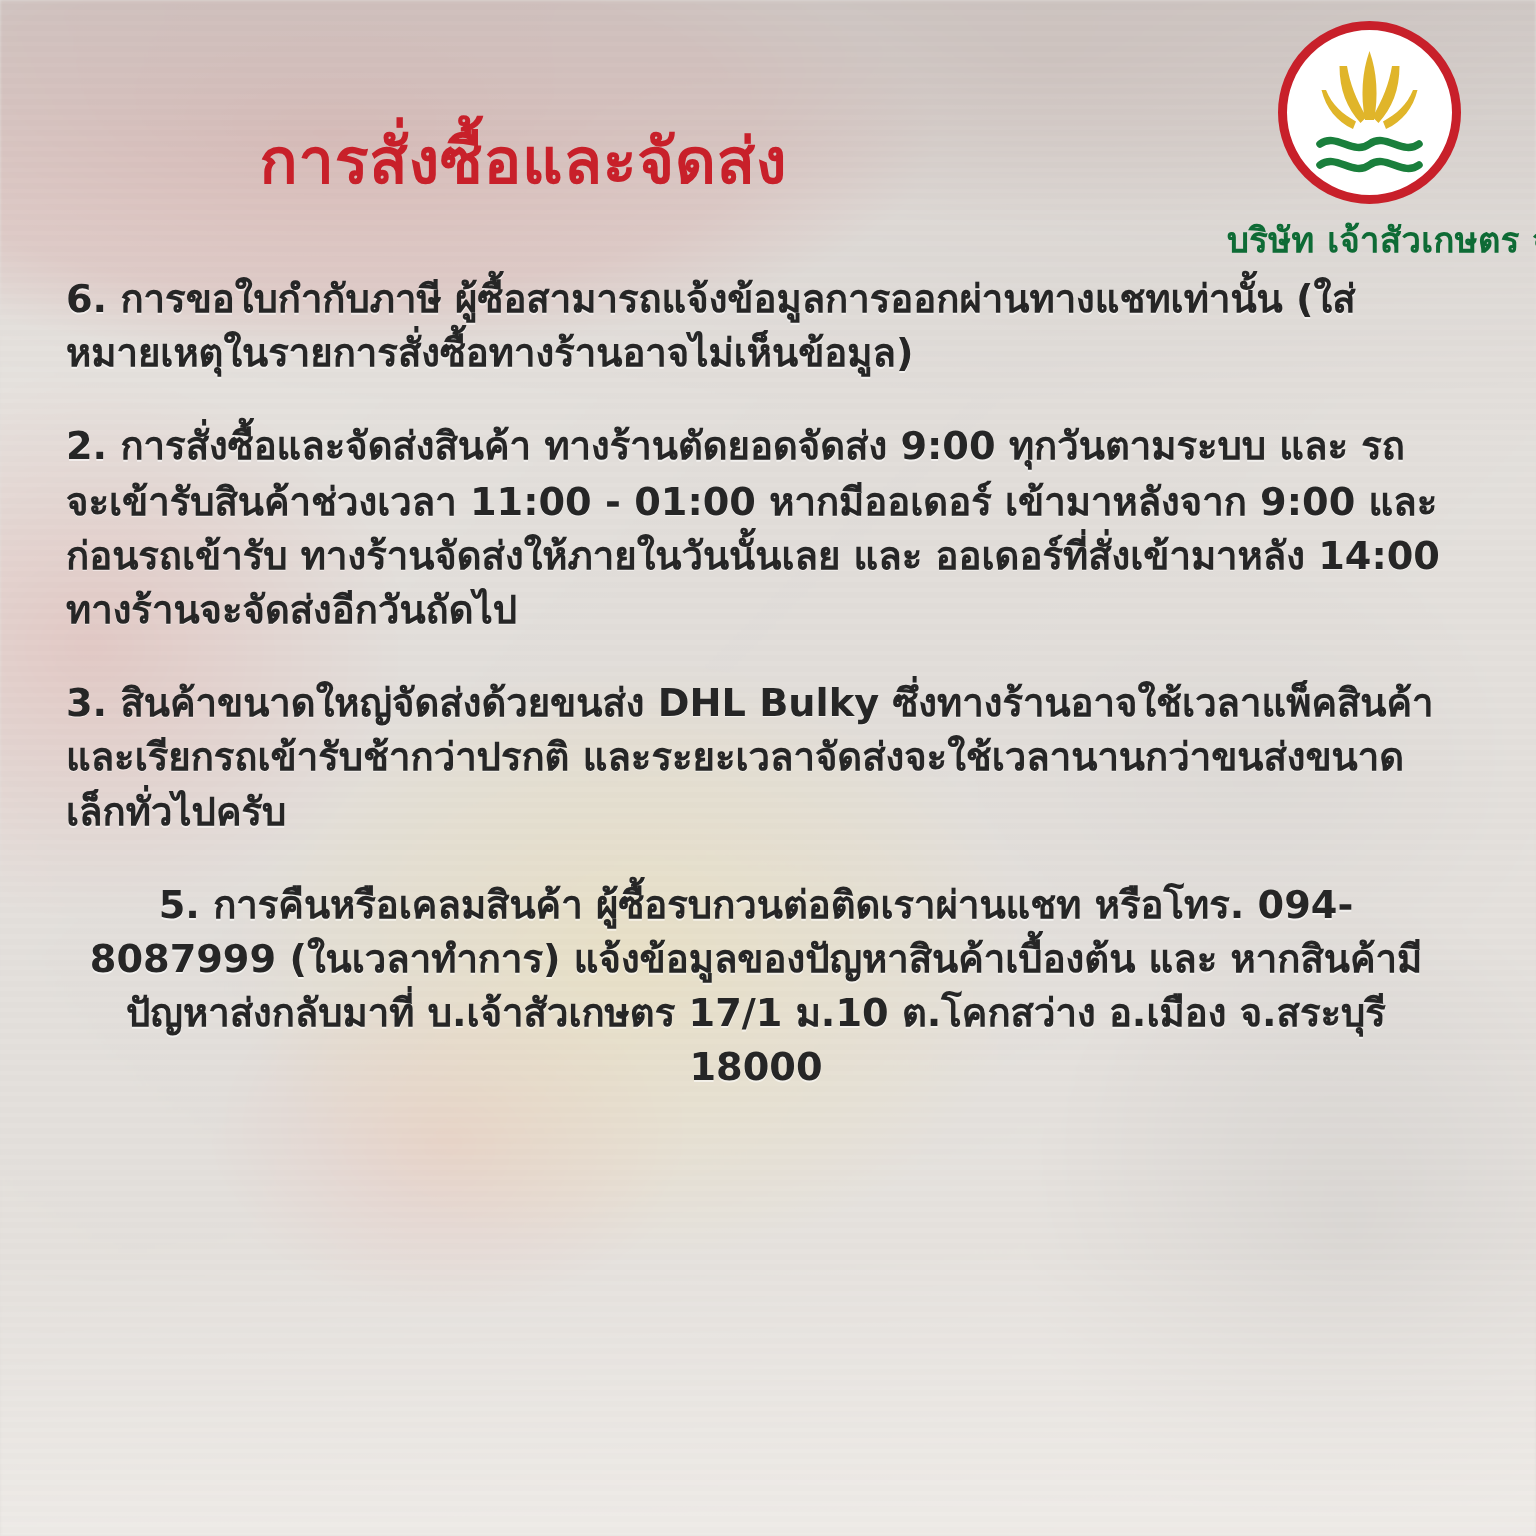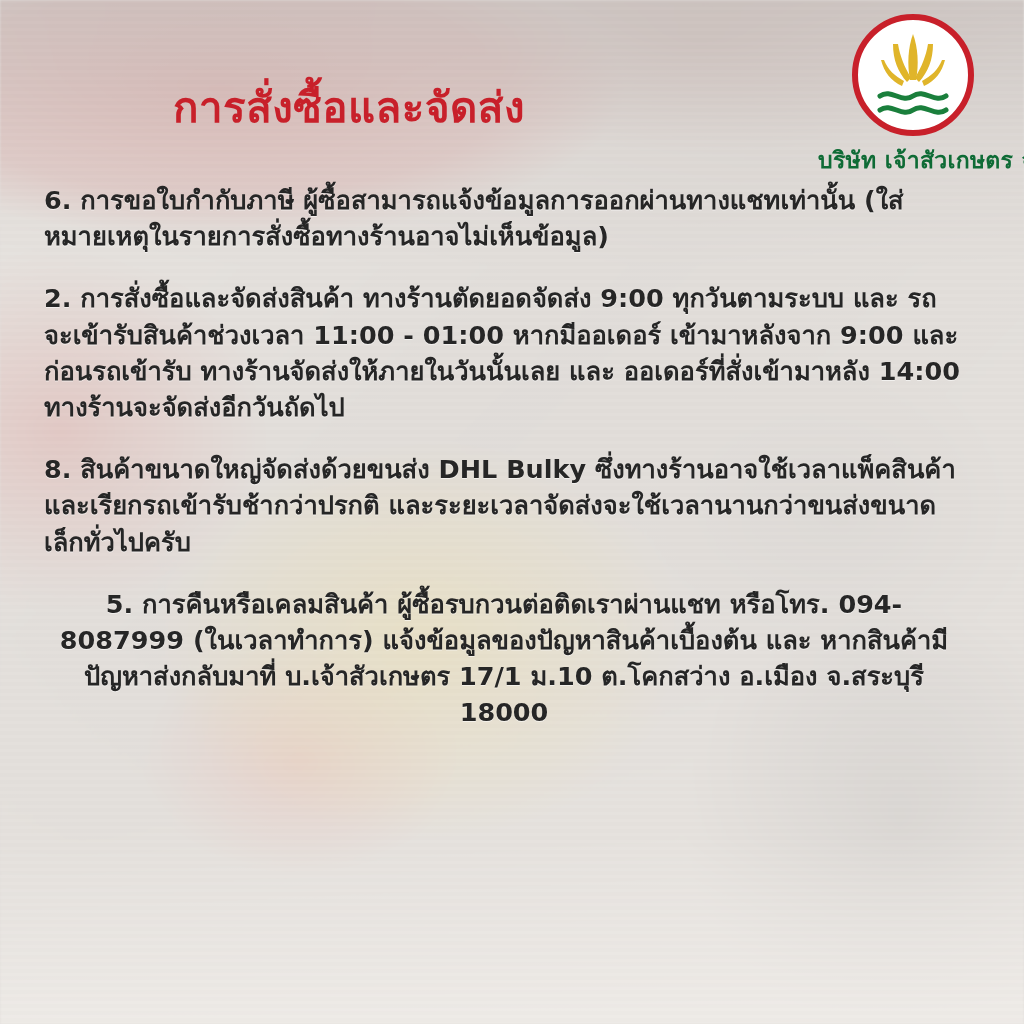--- a/index.html
+++ b/index.html
@@ -150,17 +150,17 @@
       </svg>
     </div>
     <div class="logo-caption">บริษัท เจ้าสัวเกษตร จำกัด</div>
   </div>
 
   <div class="heading">การสั่งซื้อและจัดส่ง</div>
 
   <div class="content">
     <p class="para">6. การขอใบกำกับภาษี ผู้ซื้อสามารถแจ้งข้อมูลการออกผ่านทางแชทเท่านั้น (ใส่หมายเหตุในรายการสั่งซื้อทางร้านอาจไม่เห็นข้อมูล)</p>
     <p class="para">2. การสั่งซื้อและจัดส่งสินค้า ทางร้านตัดยอดจัดส่ง 9:00 ทุกวันตามระบบ และ รถจะเข้ารับสินค้าช่วงเวลา 11:00 - 01:00 หากมีออเดอร์ เข้ามาหลังจาก 9:00 และก่อนรถเข้ารับ ทางร้านจัดส่งให้ภายในวันนั้นเลย และ ออเดอร์ที่สั่งเข้ามาหลัง 14:00 ทางร้านจะจัดส่งอีกวันถัดไป</p>
-    <p class="para">8. สินค้าขนาดใหญ่จัดส่งด้วยขนส่ง DHL Bulky ซึ่งทางร้านอาจใช้เวลาแพ็คสินค้าและเรียกรถเข้ารับช้ากว่าปรกติ  และระยะเวลาจัดส่งจะใช้เวลานานกว่าขนส่งขนาดเล็กทั่วไปครับ</p>
+    <p class="para">3. สินค้าขนาดใหญ่จัดส่งด้วยขนส่ง DHL Bulky ซึ่งทางร้านอาจใช้เวลาแพ็คสินค้าและเรียกรถเข้ารับช้ากว่าปรกติ  และระยะเวลาจัดส่งจะใช้เวลานานกว่าขนส่งขนาดเล็กทั่วไปครับ</p>
     <p class="para">5. การคืนหรือเคลมสินค้า ผู้ซื้อรบกวนต่อติดเราผ่านแชท หรือโทร. 094-8087999 (ในเวลาทำการ) แจ้งข้อมูลของปัญหาสินค้าเบื้องต้น และ หากสินค้ามีปัญหาส่งกลับมาที่ บ.เจ้าสัวเกษตร 17/1 ม.10 ต.โคกสว่าง อ.เมือง จ.สระบุรี 18000</p>
   </div>
 
 </div>
 
 </body></html>

